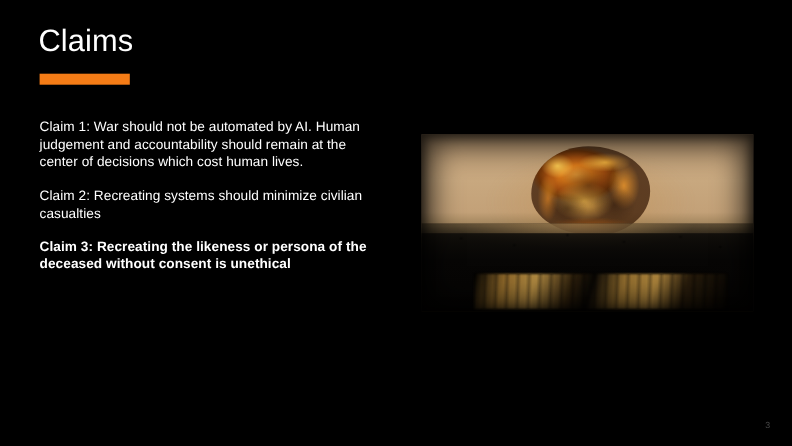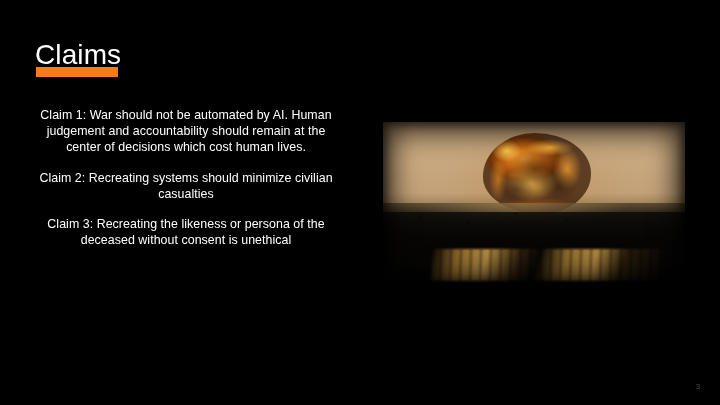--- a/index.html
+++ b/index.html
@@ -18,21 +18,21 @@
     position: relative;
     width: 720px;
     height: 405px;
     background: #000000;
   }
 
   
   .title {
     position: absolute;
     left: 35px;
-    top: 39px;
+    top: 21px;
     font-size: 28px;
     line-height: 32px;
     font-weight: 400;
     color: #ffffff;
     letter-spacing: 0.1px;
     white-space: nowrap;
   }
   .accent-bar {
     position: absolute;
     left: 36px;
@@ -49,23 +49,22 @@
     top: 107px;
     width: 300px;
   }
   .claim {
     color: #ffffff;
     font-size: 12.4px;
     line-height: 16.2px;
     font-weight: 400;
     letter-spacing: 0.05px;
     margin: 0 0 14px 0;
-    text-align: center;
-  }
-  .claim:last-child { margin-bottom: 0; }
+  }
+  .claim:last-child { margin-bottom: 0; font-weight: bold; }
 
   
   .photo {
     position: absolute;
     left: 383px;
     top: 122px;
     width: 302px;
     height: 161px;
     overflow: hidden;
     background: #0a0806;

